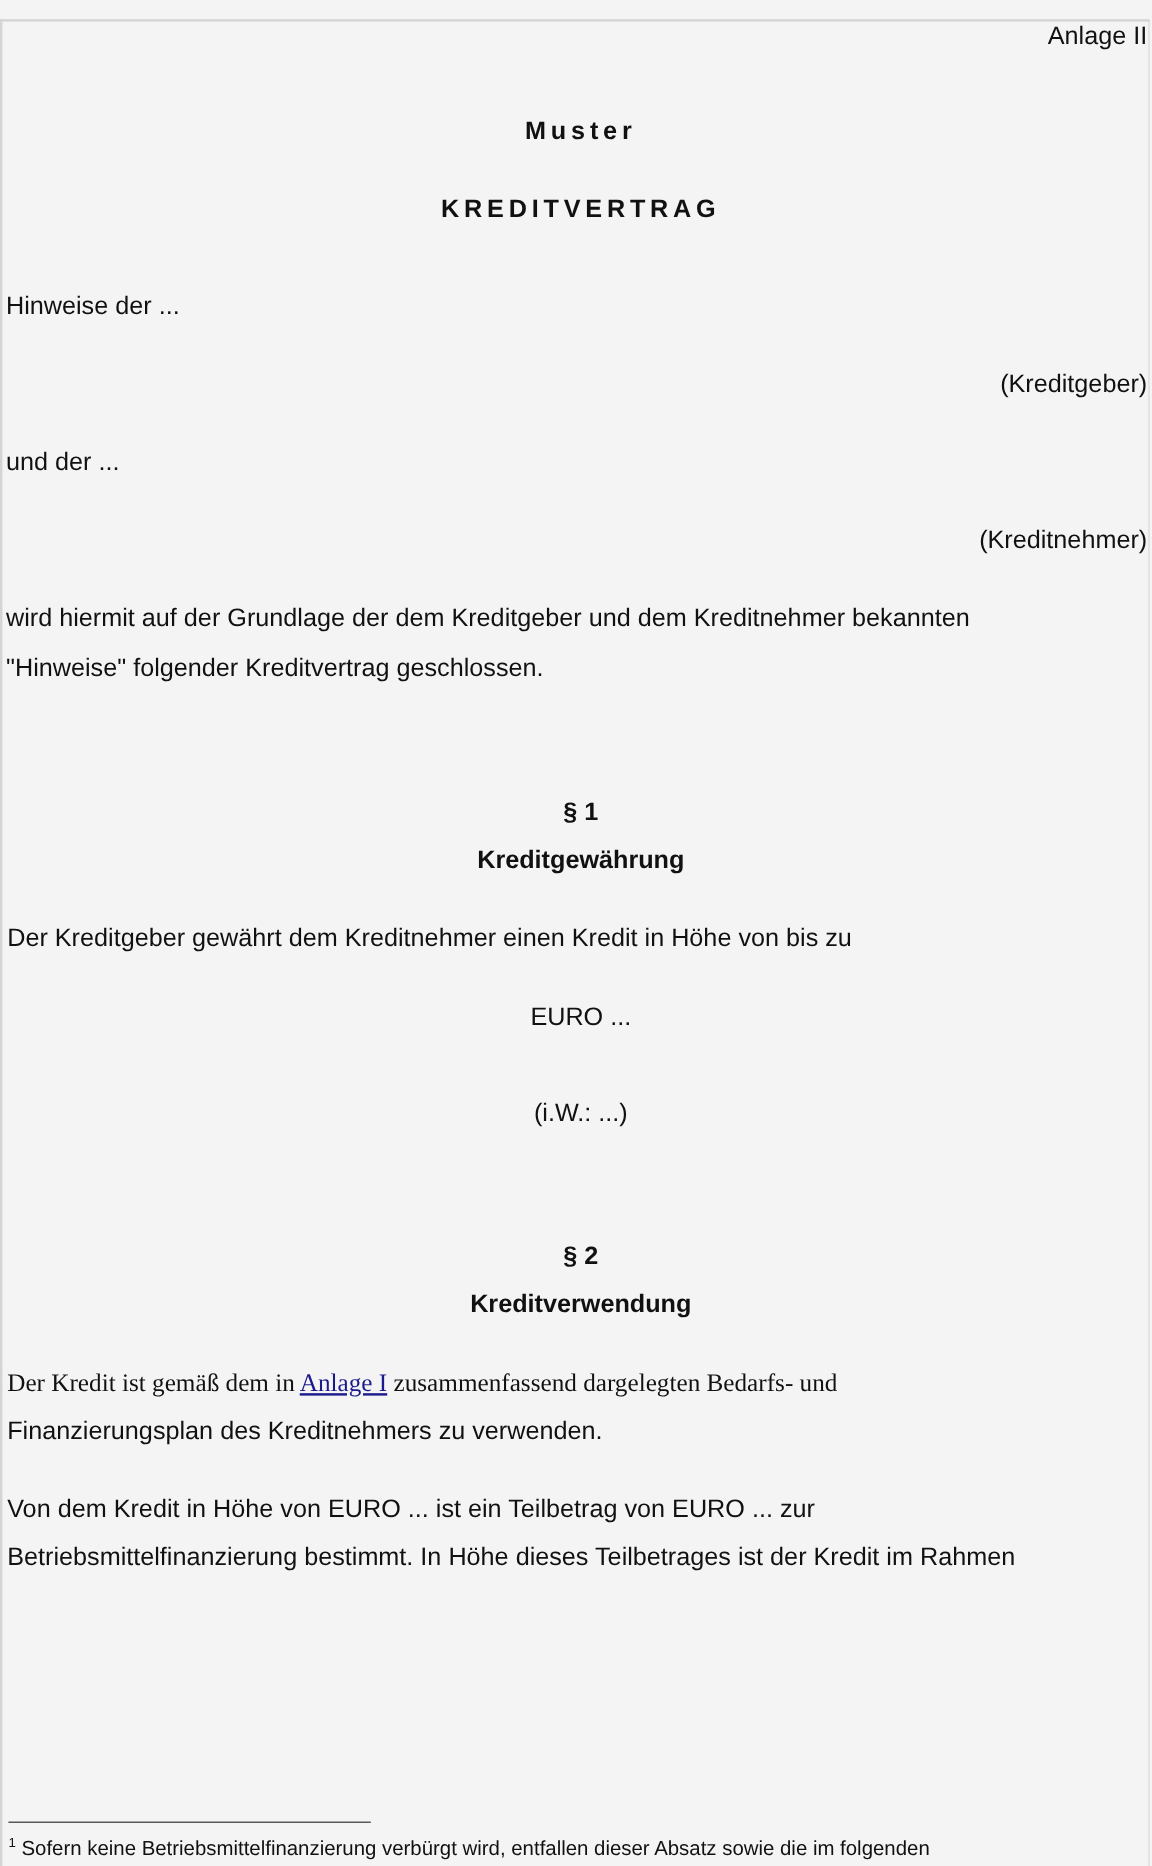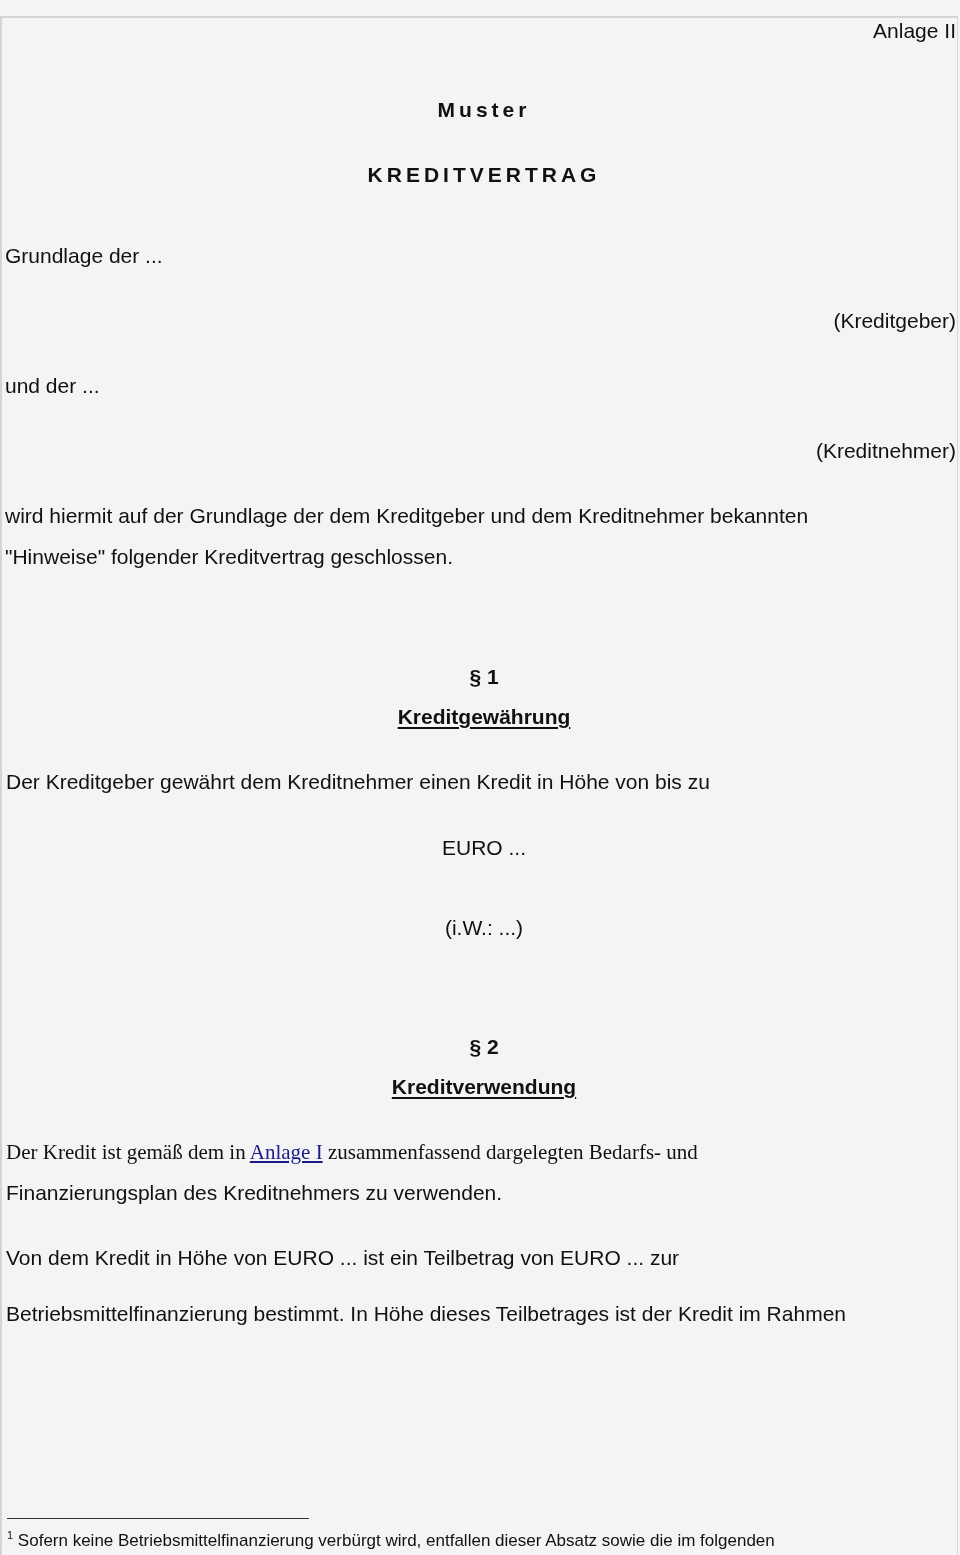--- a/index.html
+++ b/index.html
@@ -14,56 +14,56 @@
     position: absolute; left: 0; top: 16px; width: 958px; height: 1553px;
     border-left: 2px solid #d4d4d4; border-top: 2px solid #d4d4d4;
     border-right: 1px solid #d8d8d8; border-bottom: 1px solid #d8d8d8;
     box-sizing: border-box;
   }
   .abs { position: absolute; white-space: nowrap; font-size: 21px; line-height: 1; }
   .right { right: 1px; text-align: right; }
   .center { left: 0; width: 964px; text-align: center; }
   .spaced { font-weight: bold; letter-spacing: 4px; font-size: 21px; }
   .bold { font-weight: bold; }
-  .ul { text-decoration: underline; text-decoration-thickness: 2px; text-underline-offset: 3px; }
+  .ul { text-decoration-thickness: 2px; text-underline-offset: 3px; }
   .link { color: #1a1a8c; text-decoration: underline; cursor: pointer; }
   sup { font-size: 12px; line-height: 0; vertical-align: 9px; }
   .fn-rule { position: absolute; left: 5px; top: 1500px; width: 302px; height: 0; border-top: 1px solid #333; }
   .fn { position: absolute; left: 5px; font-size: 17px; line-height: 1; white-space: nowrap; }
   .fn sup { font-size: 11px; vertical-align: 7px; }
 </style>
 </head>
 <body>
 
 <div class="page">
 
   <div class="abs right" style="top:2px;">Anlage II</div>
 
   <div class="abs center spaced" style="top:81px;">Muster</div>
   <div class="abs center spaced" style="top:146px;">KREDITVERTRAG</div>
 
-  <div class="abs" style="left:3px; top:227px;">Grundlage der ...</div>
+  <div class="abs" style="left:3px; top:227px;">Hinweise der ...</div>
   <div class="abs right" style="top:292px;text-align:right;">(Kreditgeber)</div>
   <div class="abs" style="left:3px; top:357px;">und der ...</div>
   <div class="abs right" style="top:422px;">(Kreditnehmer)</div>
 
   <div class="abs" style="left:3px; top:487px;text-align:center;">wird hiermit auf der Grundlage der dem Kreditgeber und dem Kreditnehmer bekannten</div>
   <div class="abs" style="left:3px; top:528px;">"Hinweise" folgender Kreditvertrag geschlossen.</div>
 
   <div class="abs center bold" style="top:648px;">§ 1</div>
   <div class="abs center bold" style="top:688px;"><span class="ul">Kreditgewährung</span></div>
   <div class="abs" style="left:4px; top:753px;">Der Kreditgeber gewährt dem Kreditnehmer einen Kredit in Höhe von bis zu</div>
   <div class="abs center" style="top:819px;">EURO ...</div>
   <div class="abs center" style="top:899px;">(i.W.: ...)</div>
 
   <div class="abs center bold" style="top:1018px;">§ 2</div>
   <div class="abs center bold" style="top:1058px;"><span class="ul">Kreditverwendung</span></div>
 
   <div class="abs" style="left:4px; top:1124px;font-family:Liberation Serif, serif;"><span>Der Kredit ist gemäß dem in </span><span class="link">Anlage I</span><span> zusammenfassend dargelegten Bedarfs- und</span></div>
   <div class="abs" style="left:4px; top:1164px;">Finanzierungsplan des Kreditnehmers zu verwenden.</div>
 
   <div class="abs" style="left:4px; top:1229px;">Von dem Kredit in Höhe von EURO ... ist ein Teilbetrag von EURO ... zur</div>
-  <div class="abs" style="left:4px; top:1269px;margin-top:16px;">Betriebsmittelfinanzierung bestimmt. In Höhe dieses Teilbetrages ist der Kredit im Rahmen</div>
+  <div class="abs" style="left:4px; top:1269px;">Betriebsmittelfinanzierung bestimmt. In Höhe dieses Teilbetrages ist der Kredit im Rahmen</div>
 
   <div class="fn-rule"></div>
   <div class="fn" style="top:1514px;text-align:center;"><sup>1</sup> <span>Sofern keine Betriebsmittelfinanzierung verbürgt wird, entfallen dieser Absatz sowie die im folgenden</span></div>
 
 </div>
 
 </body></html>

